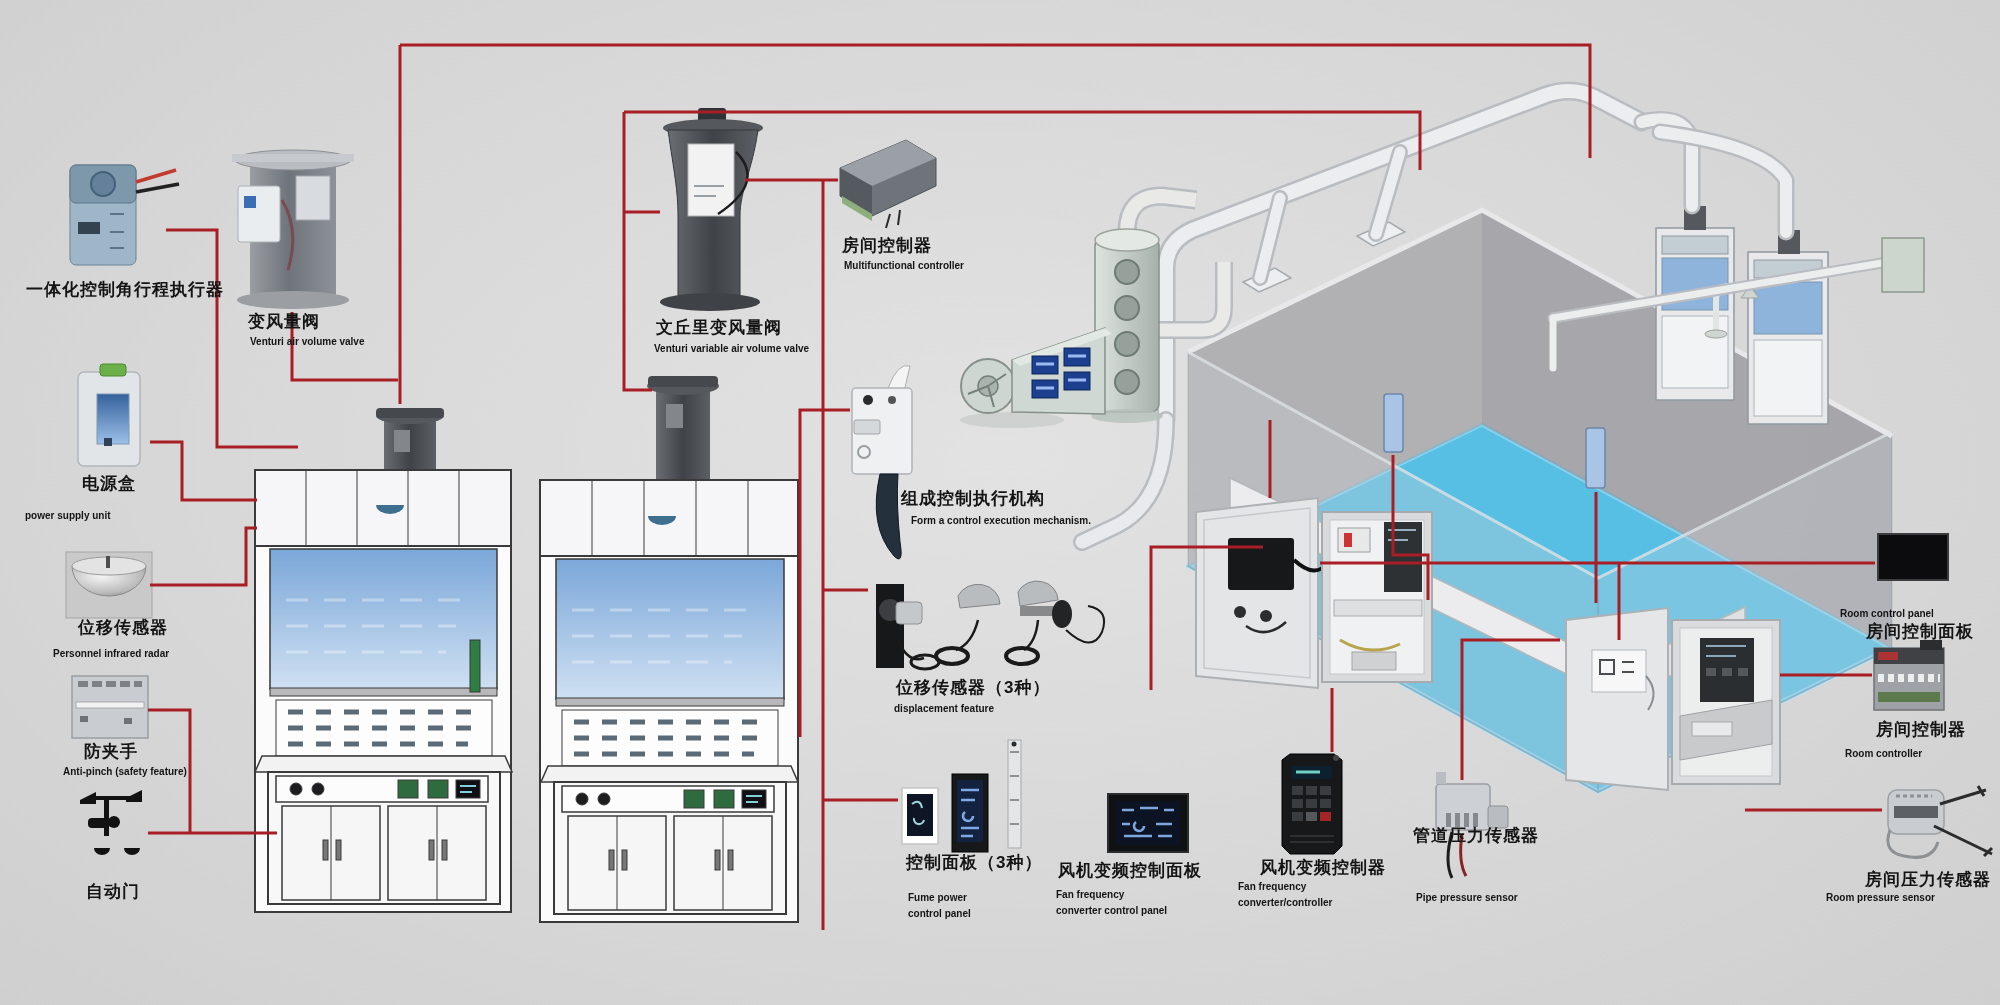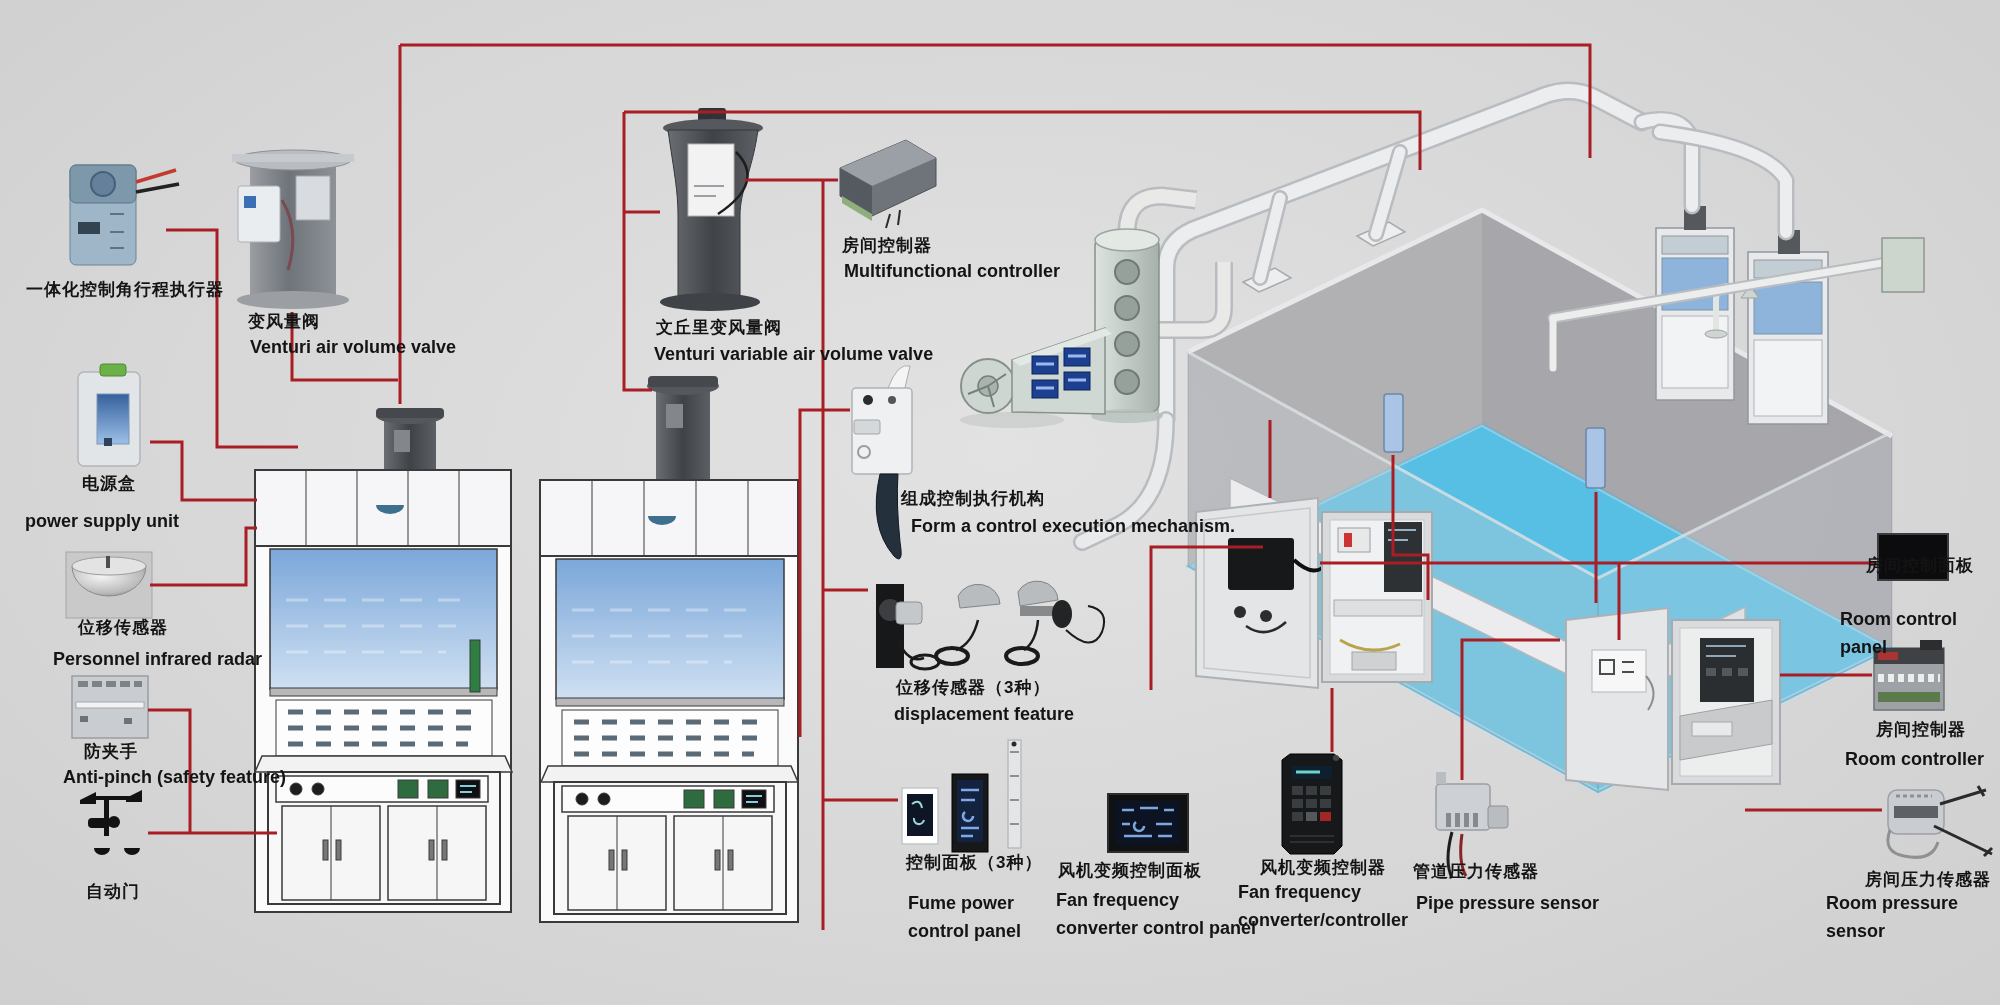--- a/index.html
+++ b/index.html
@@ -2,21 +2,21 @@
 <html><head>
 <meta charset="utf-8">
 <style>
   html,body{margin:0;padding:0;background:#c9c9c9;}
   .stage{position:relative;width:2000px;height:1005px;overflow:hidden;
          background:radial-gradient(ellipse at 50% 45%, #e2e2e2 0%, #d8d8d8 55%, #cfcfcf 100%);
          font-family:"Liberation Sans", sans-serif;}
   svg.scene{position:absolute;left:0;top:0;}
   .lbl{position:absolute;color:#141414;font-weight:bold;white-space:pre-line;}
   .zh{font-size:17px;letter-spacing:1px;}
-  .en{font-size:18px;line-height:1.55;}
+  .en{font-size:10px;line-height:1.55;}
 </style>
 </head>
 <body>
 
 <div class="stage">
 
 <svg class="scene" width="2000" height="1005" viewBox="0 0 2000 1005">
   <defs>
     <linearGradient id="gv" x1="0" y1="0" x2="1" y2="0">
       <stop offset="0" stop-color="#9a9ea3"></stop>
@@ -442,22 +442,22 @@
 <div class="lbl en" style="left:894px;top:701px">displacement feature</div>
 <div class="lbl zh" style="left:906px;top:851px">控制面板（3种）</div>
 <div class="lbl en" style="left:908px;top:890px">Fume power
 control panel</div>
 <div class="lbl zh" style="left:1058px;top:859px">风机变频控制面板</div>
 <div class="lbl en" style="left:1056px;top:887px">Fan frequency
 converter control panel</div>
 <div class="lbl zh" style="left:1260px;top:856px">风机变频控制器</div>
 <div class="lbl en" style="left:1238px;top:879px">Fan frequency
 converter/controller</div>
-<div class="lbl zh" style="left:1413px;top:860px">管道压力传感器</div>
+<div class="lbl zh" style="left:1413px;top:824px">管道压力传感器</div>
 <div class="lbl en" style="left:1416px;top:890px">Pipe pressure sensor</div>
-<div class="lbl zh" style="left:1866px;top:554px">房间控制面板</div>
+<div class="lbl zh" style="left:1866px;top:620px">房间控制面板</div>
 <div class="lbl en" style="left:1840px;top:606px">Room control panel</div>
 <div class="lbl zh" style="left:1876px;top:718px">房间控制器</div>
 <div class="lbl en" style="left:1845px;top:746px">Room controller</div>
 <div class="lbl zh" style="left:1865px;top:868px">房间压力传感器</div>
 <div class="lbl en" style="left:1826px;top:890px">Room pressure sensor</div>
 
 </div>
 
 </body></html>

